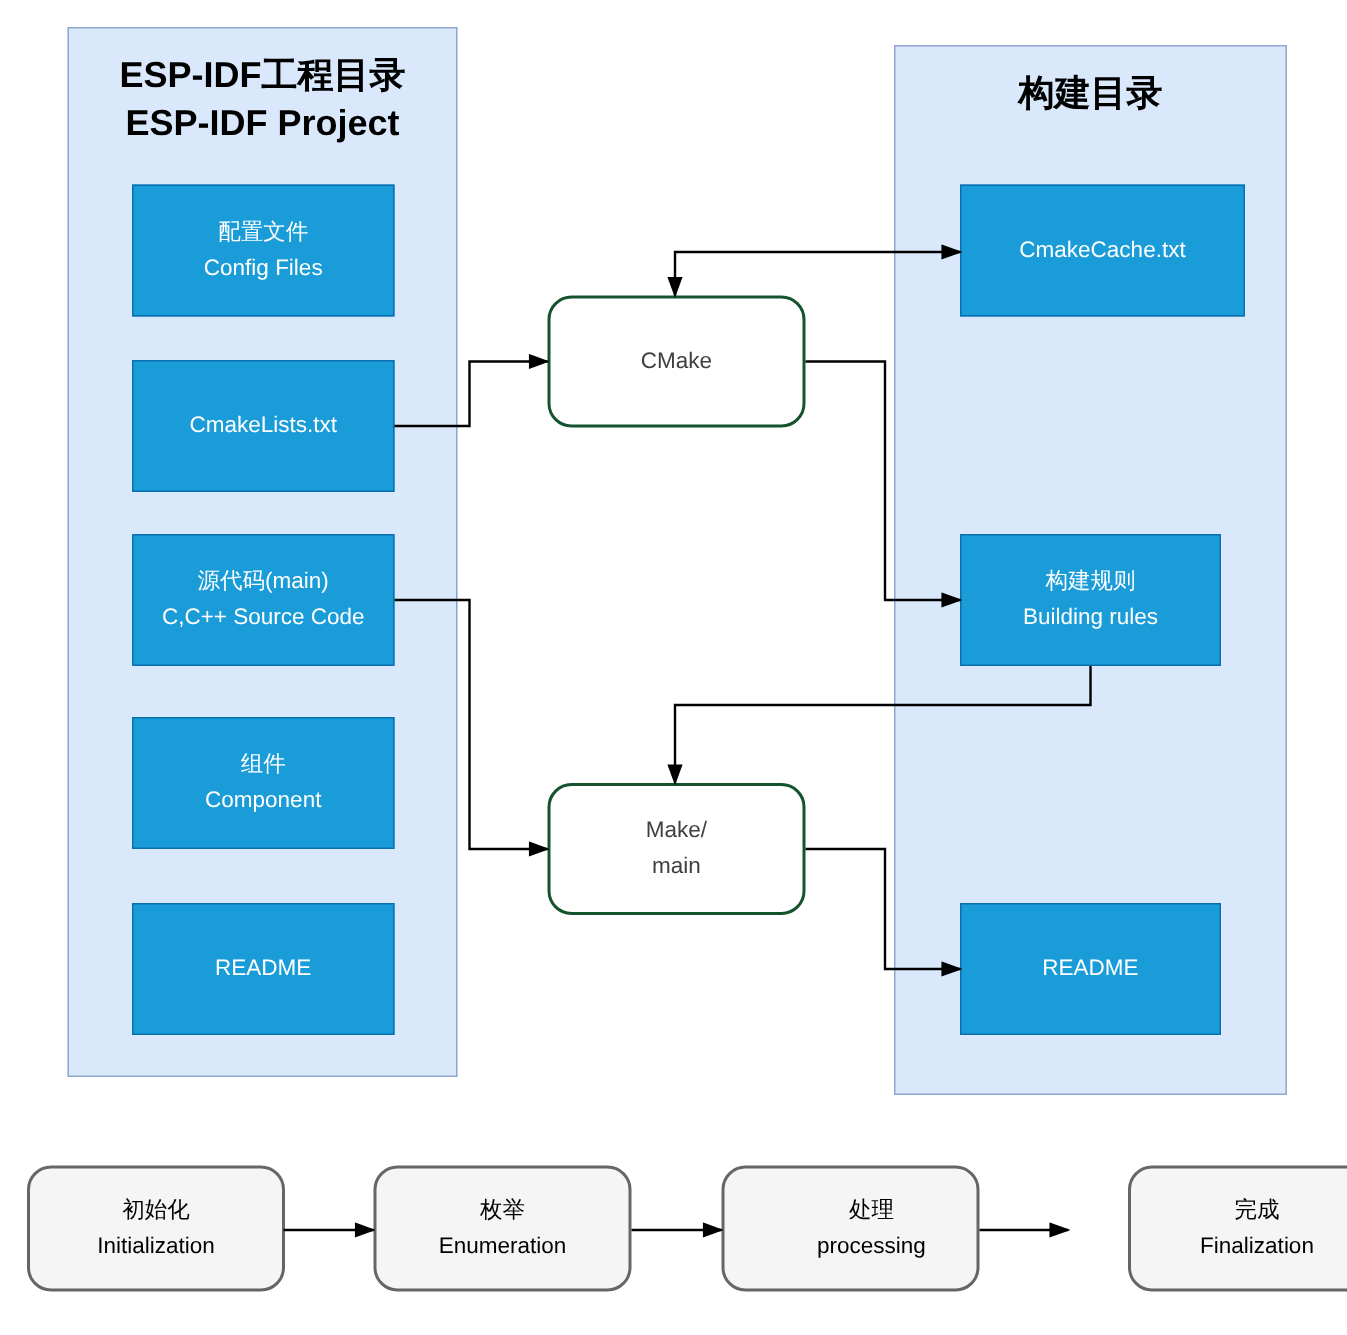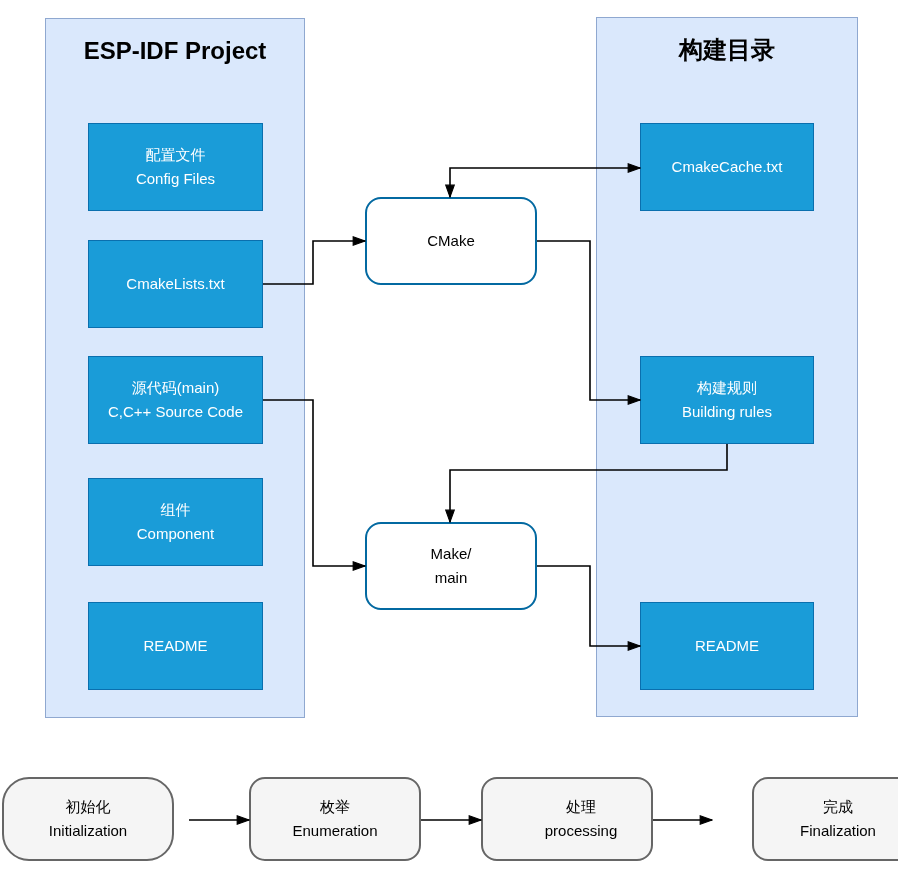--- a/index.html
+++ b/index.html
@@ -42,23 +42,23 @@
     line-height: 1.6;
     display: flex;
     flex-direction: column;
     align-items: center;
     justify-content: center;
     text-align: center;
   }
   .process {
     position: absolute;
     background: #ffffff;
-    border: 2px solid #0369a1;
+    border: 2px solid #14532d;
     border-radius: 16px;
-    color: #000000;
+    color: #404040;
     font-size: 15px;
     line-height: 1.6;
     display: flex;
     flex-direction: column;
     align-items: center;
     justify-content: center;
     text-align: center;
   }
   .flow-step {
     position: absolute;
@@ -86,20 +86,21 @@
     fill: none;
     stroke: var(--arrow);
     stroke-width: 1.6;
   }
 </style>
 </head>
 <body>
 
 <div class="panel" style="left:45px; top:18px; width:260px; height:700px;">
   <div class="panel-title">
+    <div>ESP-IDF工程目录</div>
     <div>ESP-IDF Project</div>
   </div>
 </div>
 
 <div class="node" style="left:88px; top:123px; width:175px; height:88px;">
   <div>配置文件</div>
   <div>Config Files</div>
 </div>
 
 <div class="node" style="left:88px; top:240px; width:175px; height:88px;">
@@ -115,27 +116,27 @@
 <div class="node" style="left:88px; top:478px; width:175px; height:88px;">
   <div>组件</div>
   <div>Component</div>
 </div>
 
 <div class="node" style="left:88px; top:602px; width:175px; height:88px;">
   <div>README</div>
   <div></div>
 </div>
 
-<div class="panel" style="left:596px; top:17px; width:262px; height:700px;">
+<div class="panel" style="left:596px; top:30px; width:262px; height:700px;">
   <div class="panel-title">
     <div>构建目录</div>
   </div>
 </div>
 
-<div class="node" style="left:640px; top:123px; width:174px; height:88px;">
+<div class="node" style="left:640px; top:123px; width:190px; height:88px;">
   <div>CmakeCache.txt</div>
   <div></div>
 </div>
 
 <div class="node" style="left:640px; top:356px; width:174px; height:88px;">
   <div>构建规则</div>
   <div>Building rules</div>
 </div>
 
 <div class="node" style="left:640px; top:602px; width:174px; height:88px;">
@@ -146,21 +147,21 @@
 <div class="process" style="left:365px; top:197px; width:172px; height:88px;">
   <div>CMake</div>
   <div></div>
 </div>
 
 <div class="process" style="left:365px; top:522px; width:172px; height:88px;">
   <div>Make/</div>
   <div>main</div>
 </div>
 
-<div class="flow-step" style="left:2px;border-radius:27px;">
+<div class="flow-step" style="left:18px;">
   <div>初始化</div>
   <div>Initialization</div>
 </div>
 <div class="flow-step" style="left:249px;">
   <div>枚举</div>
   <div>Enumeration</div>
 </div>
 <div class="flow-step" style="left:481px;padding-left:28px;">
   <div>处理</div>
   <div>processing</div>

